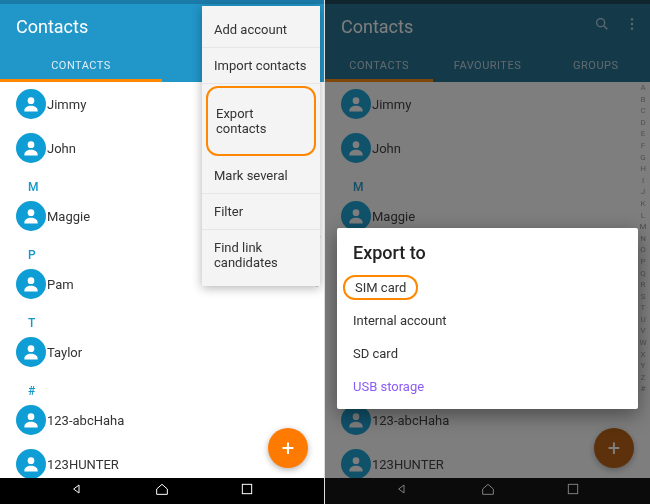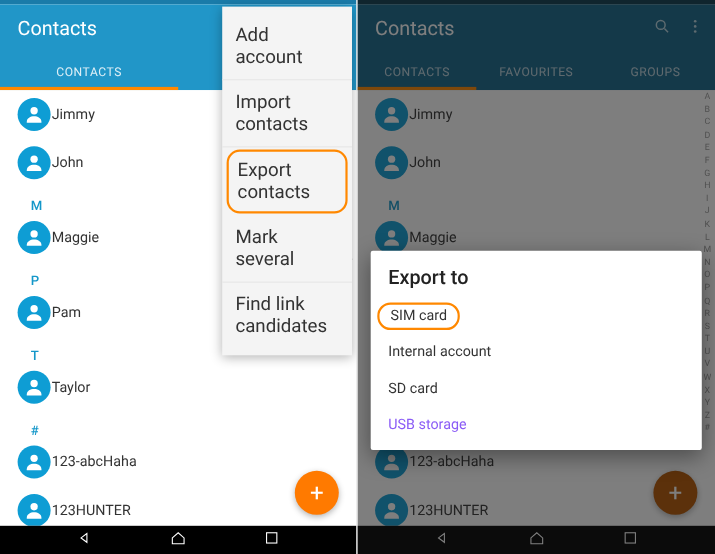--- a/index.html
+++ b/index.html
@@ -35,23 +35,23 @@
   .index-bar span { display:block; }
 
   .fab { position: absolute; right: 16px; bottom: 36px; width: 40px; height: 40px; border-radius: 50%; background: #ff7a00; display: flex; align-items: center; justify-content: center; box-shadow: 0 2px 6px rgba(0,0,0,0.3); color:#fff; font-size: 22px; }
   .right .fab { background: #b35400; }
 
   .navbar { position: absolute; bottom: 0; left: 0; right: 0; height: 26px; background: #000; display: flex; justify-content: space-evenly; align-items: center; }
   .navbar svg { width: 16px; height: 16px; fill: none; stroke: #fff; stroke-width: 1.5; }
 
   
   .menu { position: absolute; top: 6px; right: 4px; width: 118px; background: #f4f4f4; box-shadow: 0 2px 10px rgba(0,0,0,0.3); z-index: 10; padding: 6px 0; }
-  .menu-item { padding: 10px 12px; font-size: 17px; color: #333; border-bottom: 1px solid #e6e6e6; }
+  .menu-item { padding: 10px 12px; font-size: 13px; color: #333; border-bottom: 1px solid #e6e6e6; }
   .menu-item:last-child { border-bottom: none; }
-  .menu-item.hl { border: 2px solid #ff8800; border-radius: 12px; margin: 2px 4px; padding: 7px 8px; }
+  .menu-item.hl { border: 2px solid #ff8800; border-radius: 12px; margin: 2px 4px; padding: 18px 8px; }
 
   
   .dim { position: absolute; inset: 0; background: rgba(20,20,20,0.55); z-index: 5; }
   .dialog { position: absolute; left: 12px; right: 12px; top: 228px; background: #fff; z-index: 10; box-shadow: 0 6px 20px rgba(0,0,0,0.4); border-radius: 2px; padding: 10px 0 6px 0; }
   .dialog-title { font-size: 18px; font-weight: 500; color: #222; padding: 4px 16px 8px 16px; }
   .dialog-item { padding: 9px 16px; font-size: 13px; color: #333; }
   .dialog-item.disabled { color: #8b5cf6; }
   .dialog-item.hl span { border: 2px solid #ff8800; border-radius: 12px; padding: 3px 10px; margin-left: -10px; }
 
   .right .list, .right .appbar, .right .fab { filter: none; }
@@ -165,20 +165,21 @@
 
   <div class="fab">
     <span>+</span>
   </div>
 
   <div class="menu">
     <div class="menu-item">Add account</div>
     <div class="menu-item">Import contacts</div>
     <div class="menu-item hl">Export contacts</div>
     <div class="menu-item">Mark several</div>
+    <div class="menu-item">Filter</div>
     <div class="menu-item">Find link candidates</div>
   </div>
 
   <div class="navbar">
     <span><svg viewBox="0 0 24 24">
           <path d="M15 6l-8 6 8 6z"></path>
         </svg></span>
     <span><svg viewBox="0 0 24 24">
           <path d="M4 12l8-7 8 7v8H4z"></path>
         </svg></span>

